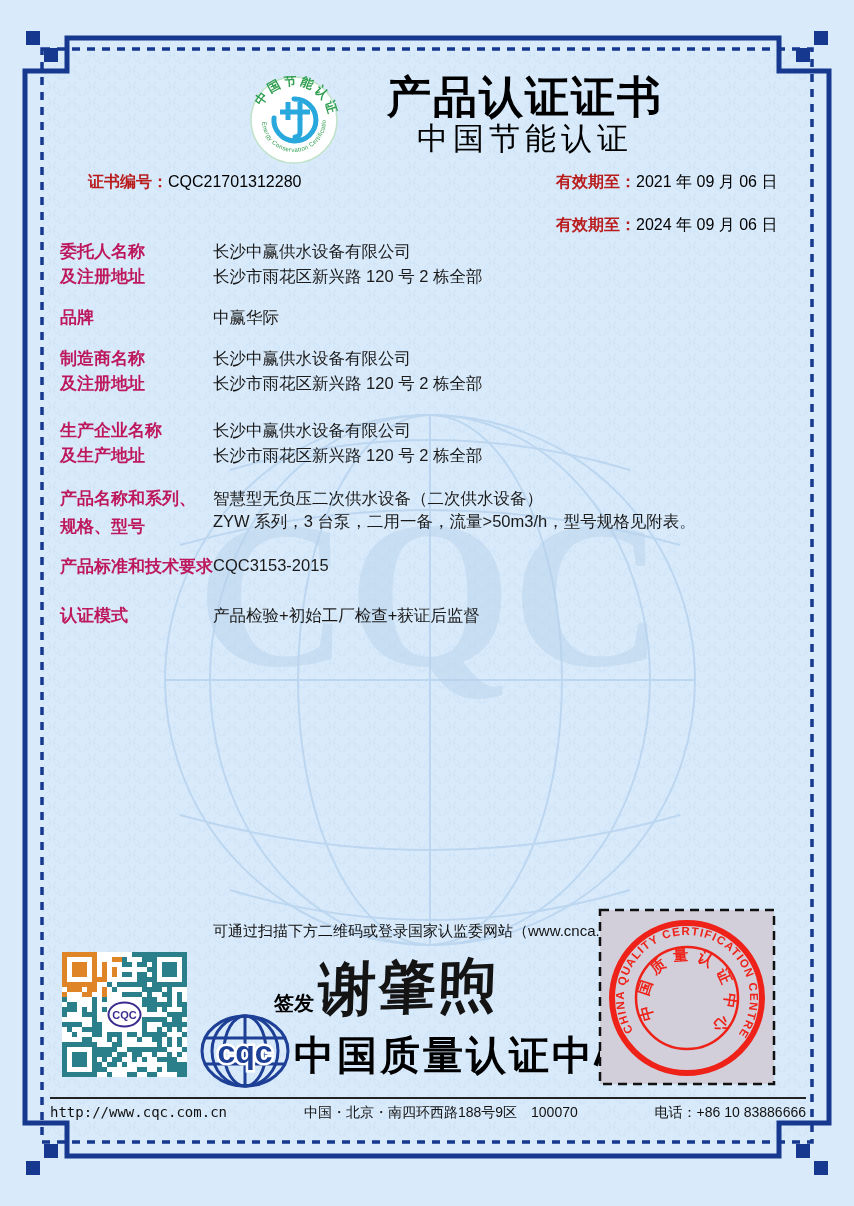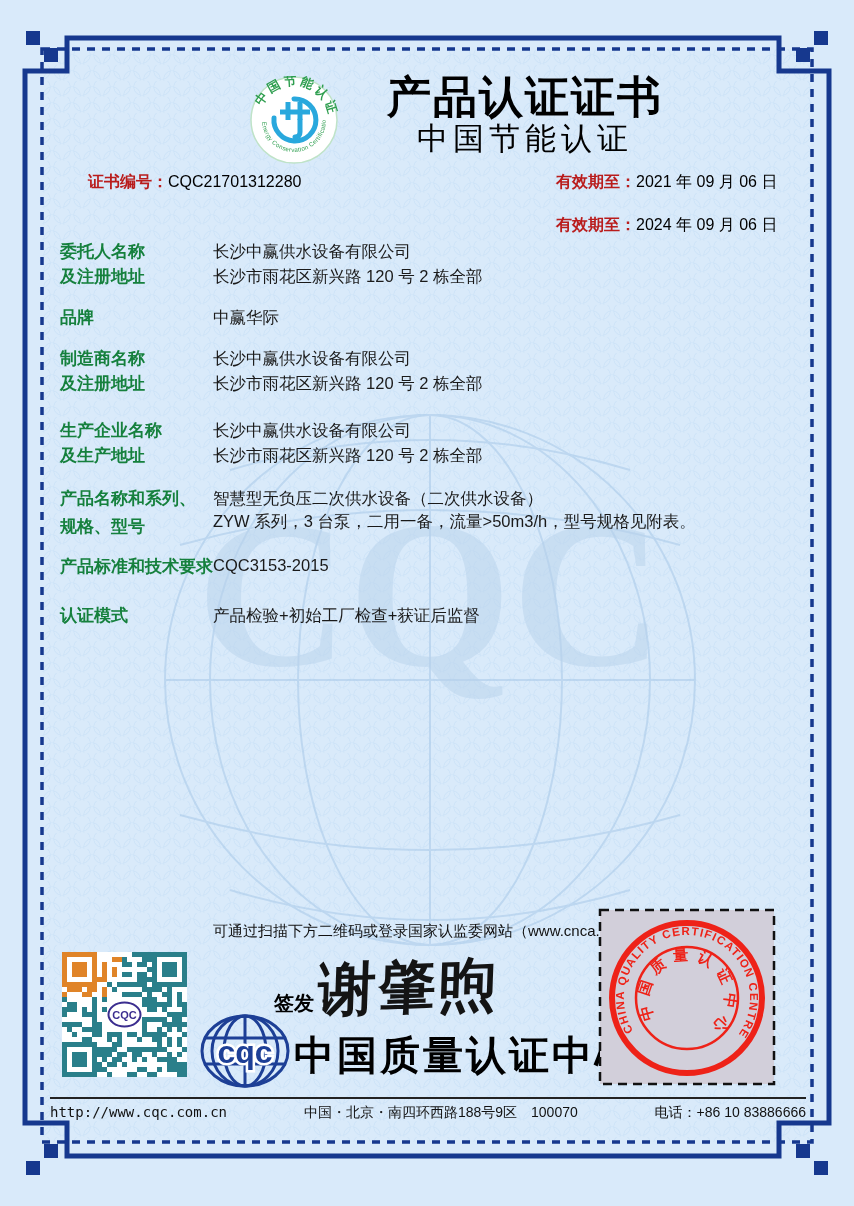--- a/index.html
+++ b/index.html
@@ -40,21 +40,21 @@
 
   
   .kai{font-family:Liberation Serif, serif;font-weight:bold;color:#b91c1c;}
   .meta-number{position:absolute;left:88px;top:172px;font-size:16px;}
   .meta-number .val{font-family:"Liberation Sans", sans-serif;font-weight:normal;font-size:16px;color:#000;}
   .meta-right1{position:absolute;left:556px;top:172px;font-size:16px;}
   .meta-right2{position:absolute;left:556px;top:215px;font-size:16px;}
   .meta-right1 .val,.meta-right2 .val{font-family:"Liberation Sans", sans-serif;font-weight:normal;color:#000;}
 
   
-  .flabel{position:absolute;left:60px;font-size:17px;font-weight:bold;color:#15803d;white-space:nowrap;}
+  .flabel{position:absolute;left:60px;font-size:17px;font-weight:bold;color:#be185d;white-space:nowrap;}
   .fvalue{position:absolute;left:213px;font-size:16.5px;color:#1a1a1a;white-space:nowrap;}
 
   .statement{position:absolute;left:60px;font-family:"Liberation Serif", serif;font-size:16.5px;color:#111;letter-spacing:1px;white-space:nowrap;}
 
   
   .verify-note{position:absolute;left:213px;top:922px;font-size:15px;color:#111;}
   .qr-box{position:absolute;left:62px;top:952px;width:125px;height:125px;background:#fff;}
   .sign-label{position:absolute;left:245px;top:990px;font-size:20px;font-weight:bold;color:#000;margin-left:29px;}
   .signature{
     position:absolute;left:318px;top:948px;width:230px;

